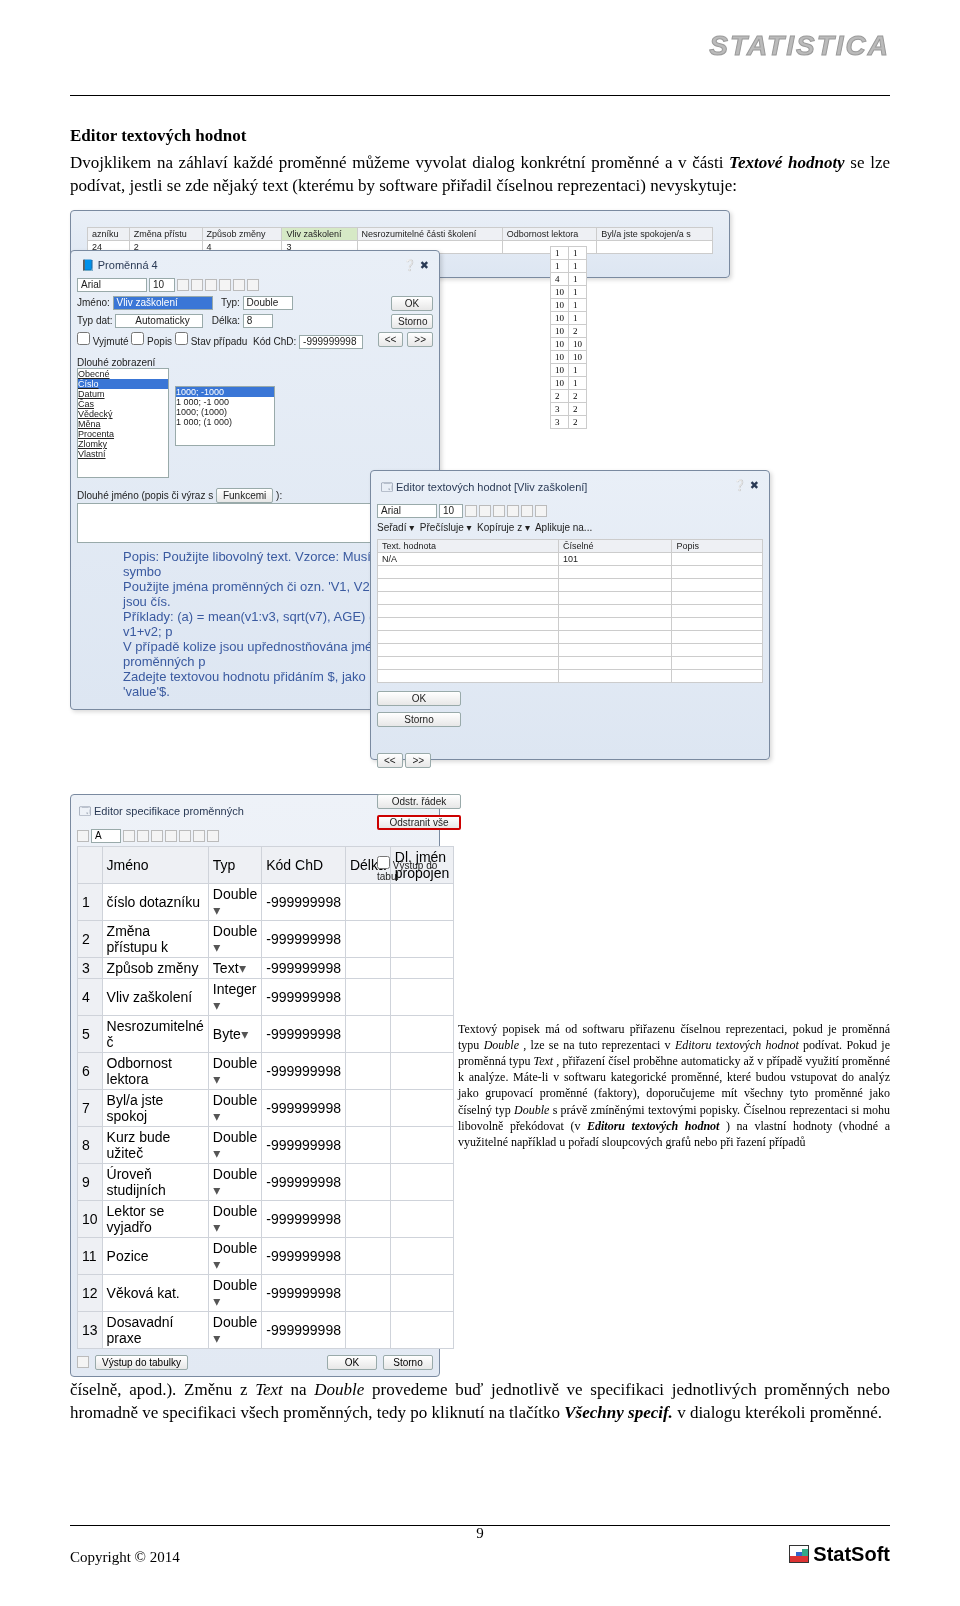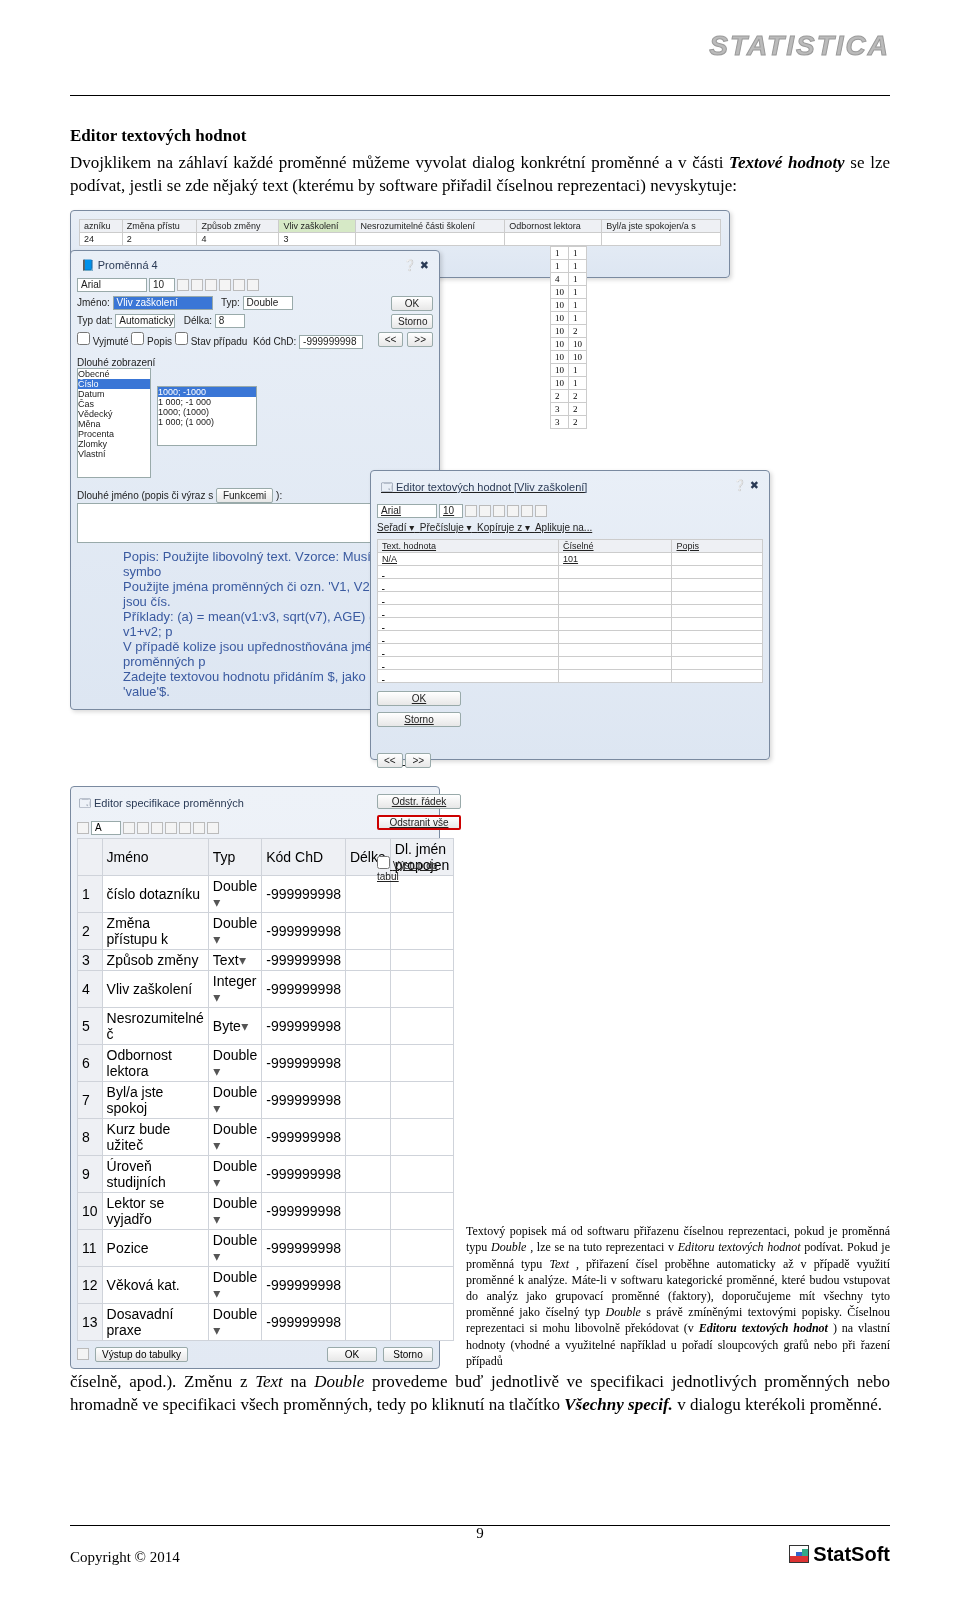--- a/index.html
+++ b/index.html
@@ -98,24 +98,24 @@
     padding: 1px 4px;
     text-align: left;
   }
   .tbl th { background: #eef0f4; font-weight: normal; }
   .redbox { border: 2px solid #c00; border-radius: 2px; padding: 0 1px; }
   .toolbar-icons { display:flex; gap:2px; flex-wrap:wrap; align-items:center; }
   .ticon { width:12px; height:12px; background:#f4f4f4; border:1px solid #bbb; }
 
   
   .shot-row2 {
-    margin-top: 16px;
+    margin-top: 24px;
     display: flex;
-    gap: 26px;
-    align-items: flex-end;
+    gap: 18px;
+    align-items: center;
   }
   .specwin {
     width: 370px;
     background: linear-gradient(#eef2f8, #e2e9f3);
     border: 1px solid #7a8aa0;
     border-radius: 4px;
     font-family: Tahoma, Arial, sans-serif;
     font-size: 10px;
     padding: 6px;
   }
@@ -199,21 +199,21 @@
 
 <div class="section-title">Editor textových hodnot</div>
 <p class="body-text">
   <span>Dvojklikem na záhlaví každé proměnné můžeme vyvolat dialog konkrétní proměnné a v části </span>
   <span class="bi">Textové hodnoty</span>
   <span> se lze podívat, jestli se zde nějaký text (kterému by software přiřadil číselnou reprezentaci) nevyskytuje:</span>
 </p>
 
 <div class="shot-row1">
 
-  <div class="win" style="left:0; top:0; width:660px; height:68px; padding:8px;">
+  <div class="win" style="left:0; top:0; width:660px; height:68px; padding:16px;">
     <table class="tbl" style="width:100%;">
       <tbody>
           <tr>
         <th>azníku</th>
         <th>Změna přístu</th>
         <th>Způsob změny</th>
         <th style="background:#d6e9c6;">Vliv zaškolení</th>
         <th>Nesrozumitelné části školení</th>
         <th>Odbornost lektora</th>
         <th>Byl/a jste spokojen/a s</th>
@@ -310,37 +310,37 @@
     </div>
     <div style="margin:4px 0;">
       <span class="fieldlbl">Jméno:</span>
       <span class="input" style="width:100px; background:#3a76d6; color:#fff; padding:0 3px;">Vliv zaškolení</span>
       &nbsp;&nbsp;<span class="fieldlbl">Typ:</span>
       <span class="input" style="width:50px; padding:0 3px;">Double</span>
       <span class="btn" style="float:right; width:42px;">OK</span>
     </div>
     <div style="margin:4px 0;">
       <span class="fieldlbl">Typ dat:</span>
-      <span class="input" style="width:60px; padding:0 3px;">Automaticky</span>
+      <span class="input" style="width:88px; padding:0 19px;">Automaticky</span>
       &nbsp;&nbsp;<span class="fieldlbl">Délka:</span>
       <span class="input" style="width:30px; padding:0 3px;">8</span>
       <span class="btn" style="float:right; width:42px;">Storno</span>
     </div>
     <div style="margin:4px 0;">
       <input type="checkbox" style=""> <span>Vyjmuté</span>
       <input type="checkbox" style=""> <span>Popis</span>
       <input type="checkbox" style=""> <span>Stav případu</span>
       &nbsp;<span class="fieldlbl">Kód ChD:</span>
       <span class="input" style="width:64px; padding:0 3px;">-999999998</span>
       <span class="btn" style="float:right;">&gt;&gt;</span>
       <span class="btn" style="float:right; margin-right:4px;">&lt;&lt;</span>
     </div>
     <div style="margin-top:8px;" class="fieldlbl">Dlouhé zobrazení</div>
     <div style="display:flex; gap:6px;">
-      <div class="listbox" style="width:74px; height:110px;">
+      <div class="listbox" style="width:92px; height:110px;text-decoration:underline;">
         <div>Obecné</div>
         <div class="sel">Číslo</div>
         <div>Datum</div>
         <div>Čas</div>
         <div>Vědecký</div>
         <div>Měna</div>
         <div>Procenta</div>
         <div>Zlomky</div>
         <div>Vlastní</div>
       </div>
@@ -356,21 +356,21 @@
       <span class="btn">Funkcemi</span> ):
     </div>
     <div class="input" style="width:100%; height:40px;"></div>
     <div style="color:#3a5aa0; font-size:13px; margin-top:6px; white-space:pre-line;margin-left:46px;">Popis: Použijte libovolný text. Vzorce: Musí začínat symbo
 Použijte jména proměnných či ozn. 'V1, V2, ..., V0 jsou čís.
 Příklady: (a) = mean(v1:v3, sqrt(v7), AGE) (b) = v1+v2; p
 V případě kolize jsou upřednostňována jména proměnných p
 Zadejte textovou hodnotu přidáním $, jako číslo = 'value'$.</div>
   </div>
 
-  <div class="win" style="left:300px; top:260px; width:400px; height:290px;text-decoration:underline;">
+  <div class="win" style="left:300px; top:260px; width:400px; height:290px;">
     <div class="titlebar"><span>🗔</span> <span>Editor textových hodnot [Vliv zaškolení]</span>
       <span style="float:right;"><span>❔</span> <span>✖</span></span>
     </div>
     <div class="toolbar-icons" style="margin:4px 0;">
       <span class="input" style="width:60px; padding:0 3px;">Arial</span>
       <span class="input" style="width:24px; padding:0 3px;">10</span>
       <span class="ticon"></span>
       <span class="ticon"></span>
       <span class="ticon"></span>
       <span class="ticon"></span>

